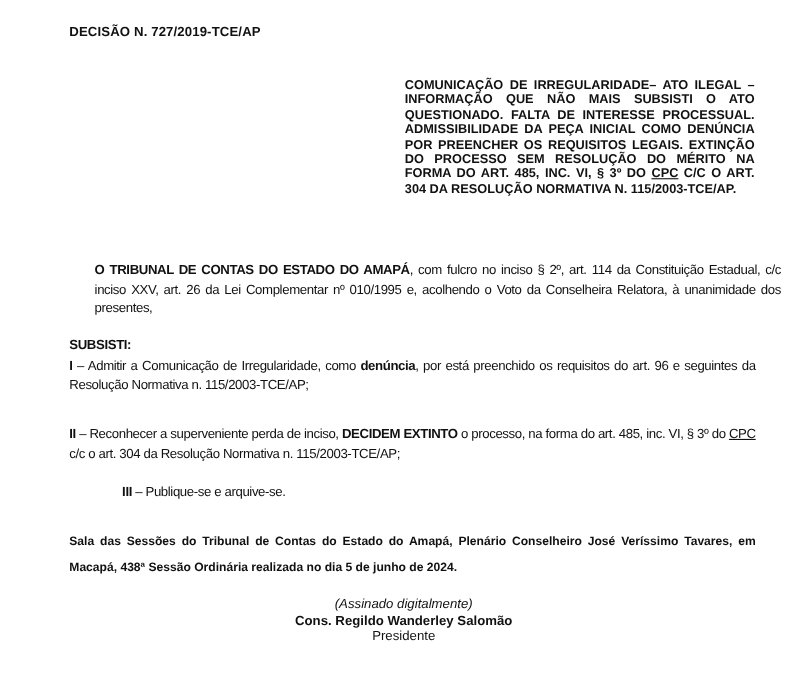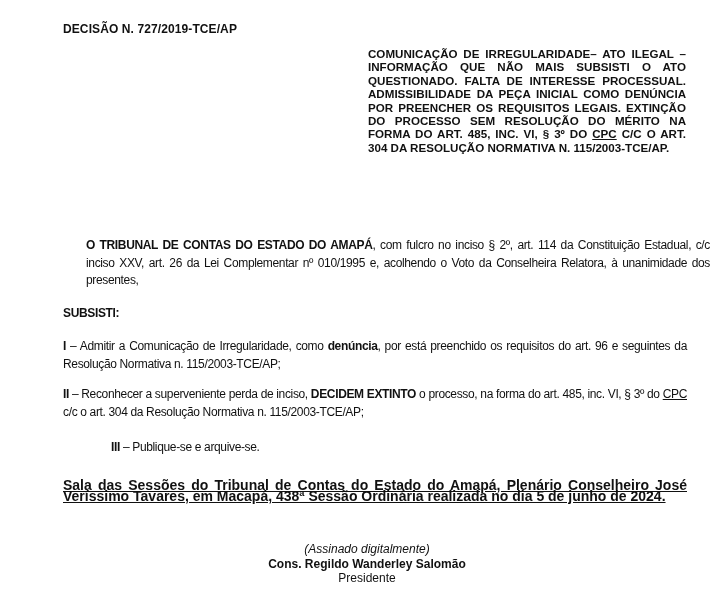--- a/index.html
+++ b/index.html
@@ -5,39 +5,39 @@
     html, body { margin: 0; padding: 0; background: #ffffff; }
     body {
       width: 720px; height: 612px; position: relative; overflow: hidden;
       font-family: "Liberation Sans", sans-serif; color: #111111;
     }
     .title {
       position: absolute; left: 63px; top: 22px;
       font-size: 12px; font-weight: bold; letter-spacing: 0.1px;
     }
     .ementa {
-      position: absolute; left: 368px; top: 47px; width: 318px;
+      position: absolute; left: 368px; top: 71px; width: 318px;
       font-size: 11.6px; font-weight: bold; line-height: 13.4px;
       text-align: justify; text-align-last: left;
     }
     .ementa u { text-decoration: underline; }
     .body-para {
       position: absolute; left: 63px; width: 624px;
       font-size: 12px; line-height: 17.5px; text-align: justify;
       font-stretch: condensed; letter-spacing: -0.35px;
     }
     .p-intro { top: 237px; margin-left: 23px; }
     .p-decidem { top: 305px; font-weight: bold; }
-    .p-item1 { top: 338px; }
+    .p-item1 { top: 324px; }
     .p-item2 { top: 386px; }
     .p-item3 { top: 439px; margin-left: 48px; }
     .p-sala {
       position: absolute; left: 63px; width: 624px; top: 480px;
-      font-size: 14px; font-weight: bold; line-height: 11px;
-      text-align: justify; text-align-last: left; text-decoration: underline;
+      font-size: 11px; font-weight: bold; line-height: 24px;
+      text-align: justify; text-align-last: left;
     }
     .signature {
       position: absolute; left: 0; width: 734px; top: 542px;
       text-align: center; font-size: 12px; line-height: 14.5px;
     }
     .sig-note { font-style: italic; }
     .sig-name { font-weight: bold; }
     b { font-weight: bold; }
     .u { text-decoration: underline; }
   </style>

